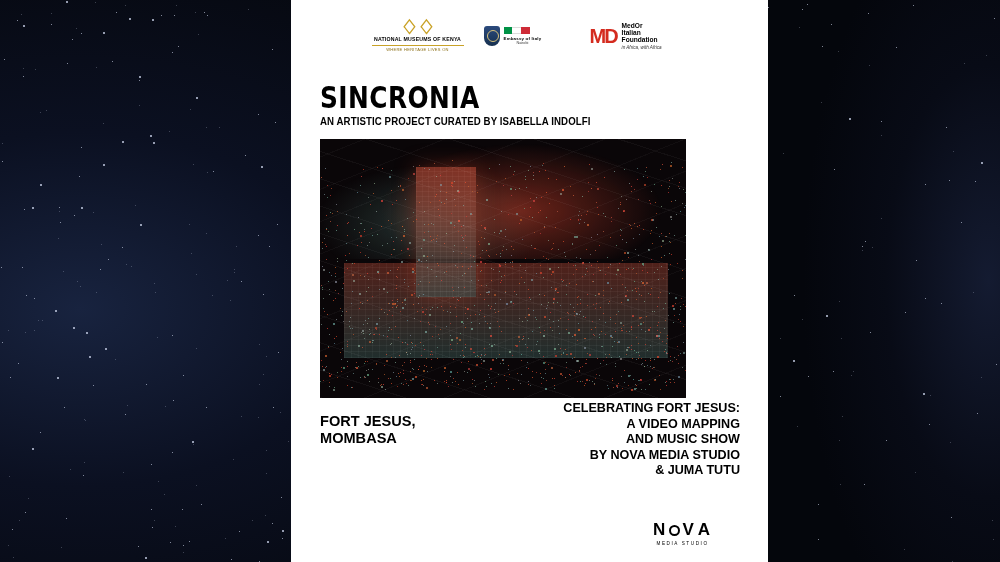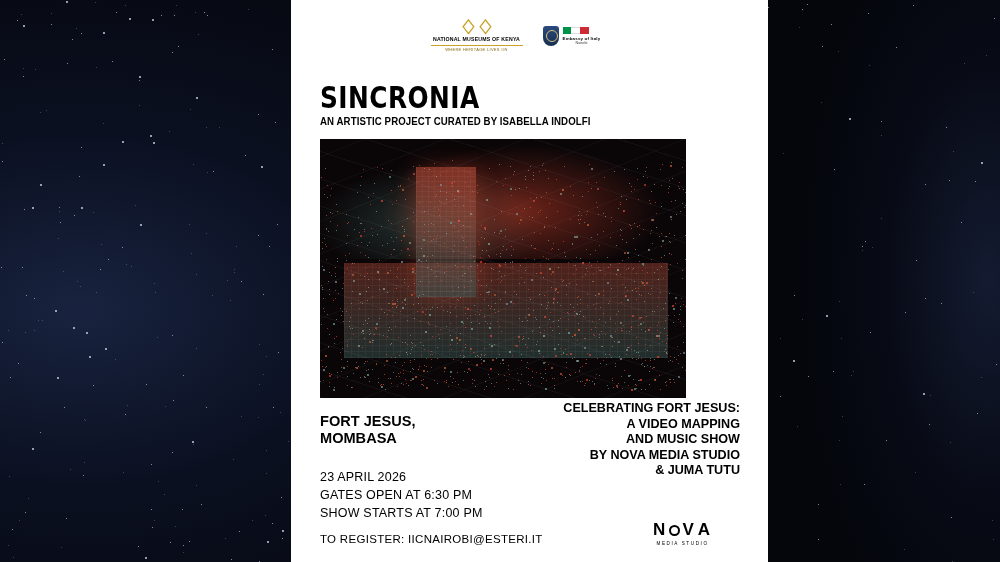--- a/index.html
+++ b/index.html
@@ -486,20 +486,29 @@
               <i class="g"></i>
               <i class="w"></i>
               <i class="r"></i>
             </div>
           <div class="txt">Embassy of Italy</div>
           <div class="txt2">Nairobi</div>
         </div>
       </div>
 
 
+      <div class="logo logo-medor">
+        <div class="mk">MD</div>
+        <div class="wrap">
+          <div class="m1" style="white-space:pre-line">MedOr
+Italian
+Foundation</div>
+          <div class="m2">in Africa, with Africa</div>
+        </div>
+      </div>
 
     </div>
 
     <div class="title">SINCRONIA</div>
     <div class="subtitle">AN ARTISTIC PROJECT CURATED BY ISABELLA INDOLFI</div>
 
     <div class="artwork">
       <div class="art-layer art-ground"></div>
       <div class="art-wall"></div>
       <div class="art-tower"></div>
@@ -1902,24 +1911,20 @@
           <div class="art-speck" style="left: 286.2px; top: 217.8px; background: rgba(203, 82, 66, 0.85);"></div>
           <div class="art-speck" style="left: 223.2px; top: 223.3px; background: rgba(114, 187, 162, 0.75); width: 2px; height: 2px;"></div>
           <div class="art-speck" style="left: 33.2px; top: 140.8px; background: rgba(155, 178, 159, 0.75); width: 2px; height: 2px;"></div>
           <div class="art-speck" style="left: 104.3px; top: 84.8px; background: rgba(136, 182, 170, 0.75);"></div>
           <div class="art-speck" style="left: 361.6px; top: 130.7px; background: rgba(229, 90, 56, 0.85);"></div>
         </div>
     </div>
 
     <div class="place">FORT JESUS,
 MOMBASA</div>
-    <div class="details">23 APRIL 2026
-GATES OPEN AT 6:30 PM
-SHOW STARTS AT 7:00 PM</div>
-    <div class="register">TO REGISTER: IICNAIROBI@ESTERI.IT</div>
     <div class="celebrate">CELEBRATING FORT JESUS:
 A VIDEO MAPPING
 AND MUSIC SHOW
 BY NOVA MEDIA STUDIO
 &amp; JUMA TUTU</div>
 
     <div class="nova">
       <div class="n1">
         <span>N</span>
         <span class="dot"></span>

